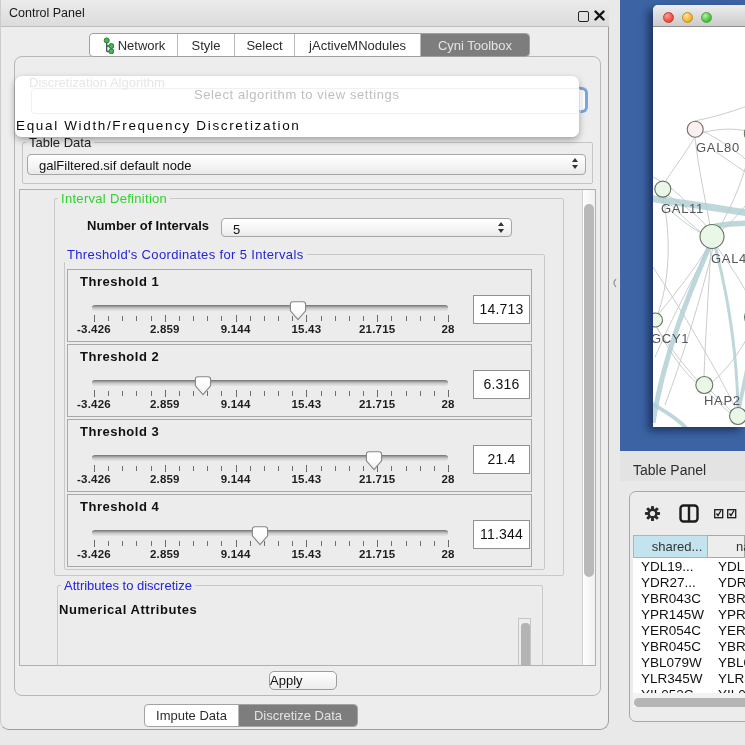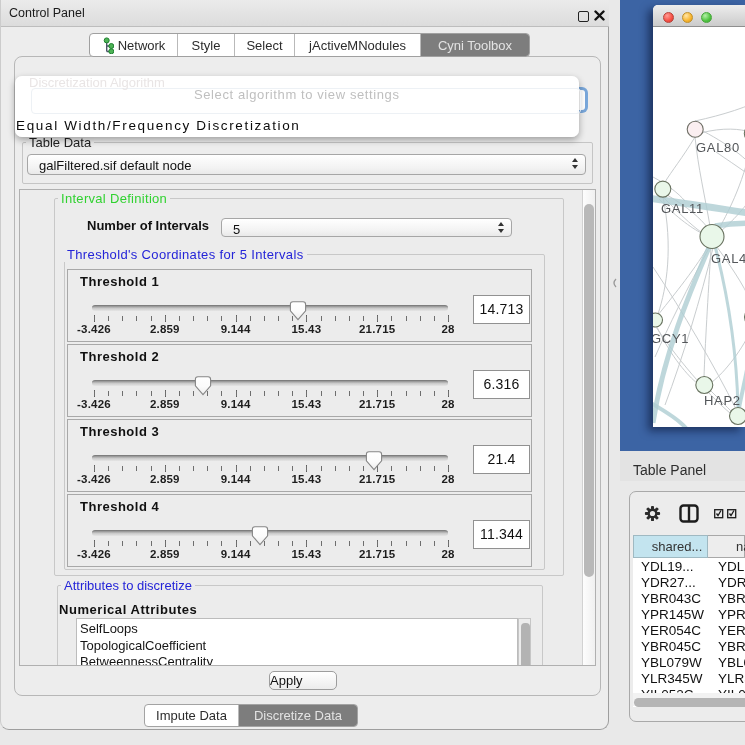--- a/index.html
+++ b/index.html
@@ -232,21 +232,20 @@
                 <stop offset="1" stop-color="#ededed"></stop>
               </linearGradient>
             </defs>
           </svg>
       <div class="vbox">11.344</div>
     </div>
     <div class="ab gb" id="atbox">
           <span>Attributes to discretize</span>
         </div>
     <div class="ab" id="nalbl">Numerical Attributes</div>
-    <div class="ab" id="atlist">SelfLoops<br>TopologicalCoefficient<br>BetweennessCentrality</div>
     <div class="ab" id="atsb"></div>
     <div class="ab" id="atthumb"></div>
   </div>
   <div class="ab" id="sbtrack"></div>
   <div class="ab" id="sbthumb"></div>
   <div class="ab" id="applybtn">Apply</div>
   <div class="ab" id="btabs">
     <div class="tab" style="width:94px">Impute Data</div>
     <div class="tab tabsel" style="width:118px">Discretize Data</div>
   </div>

